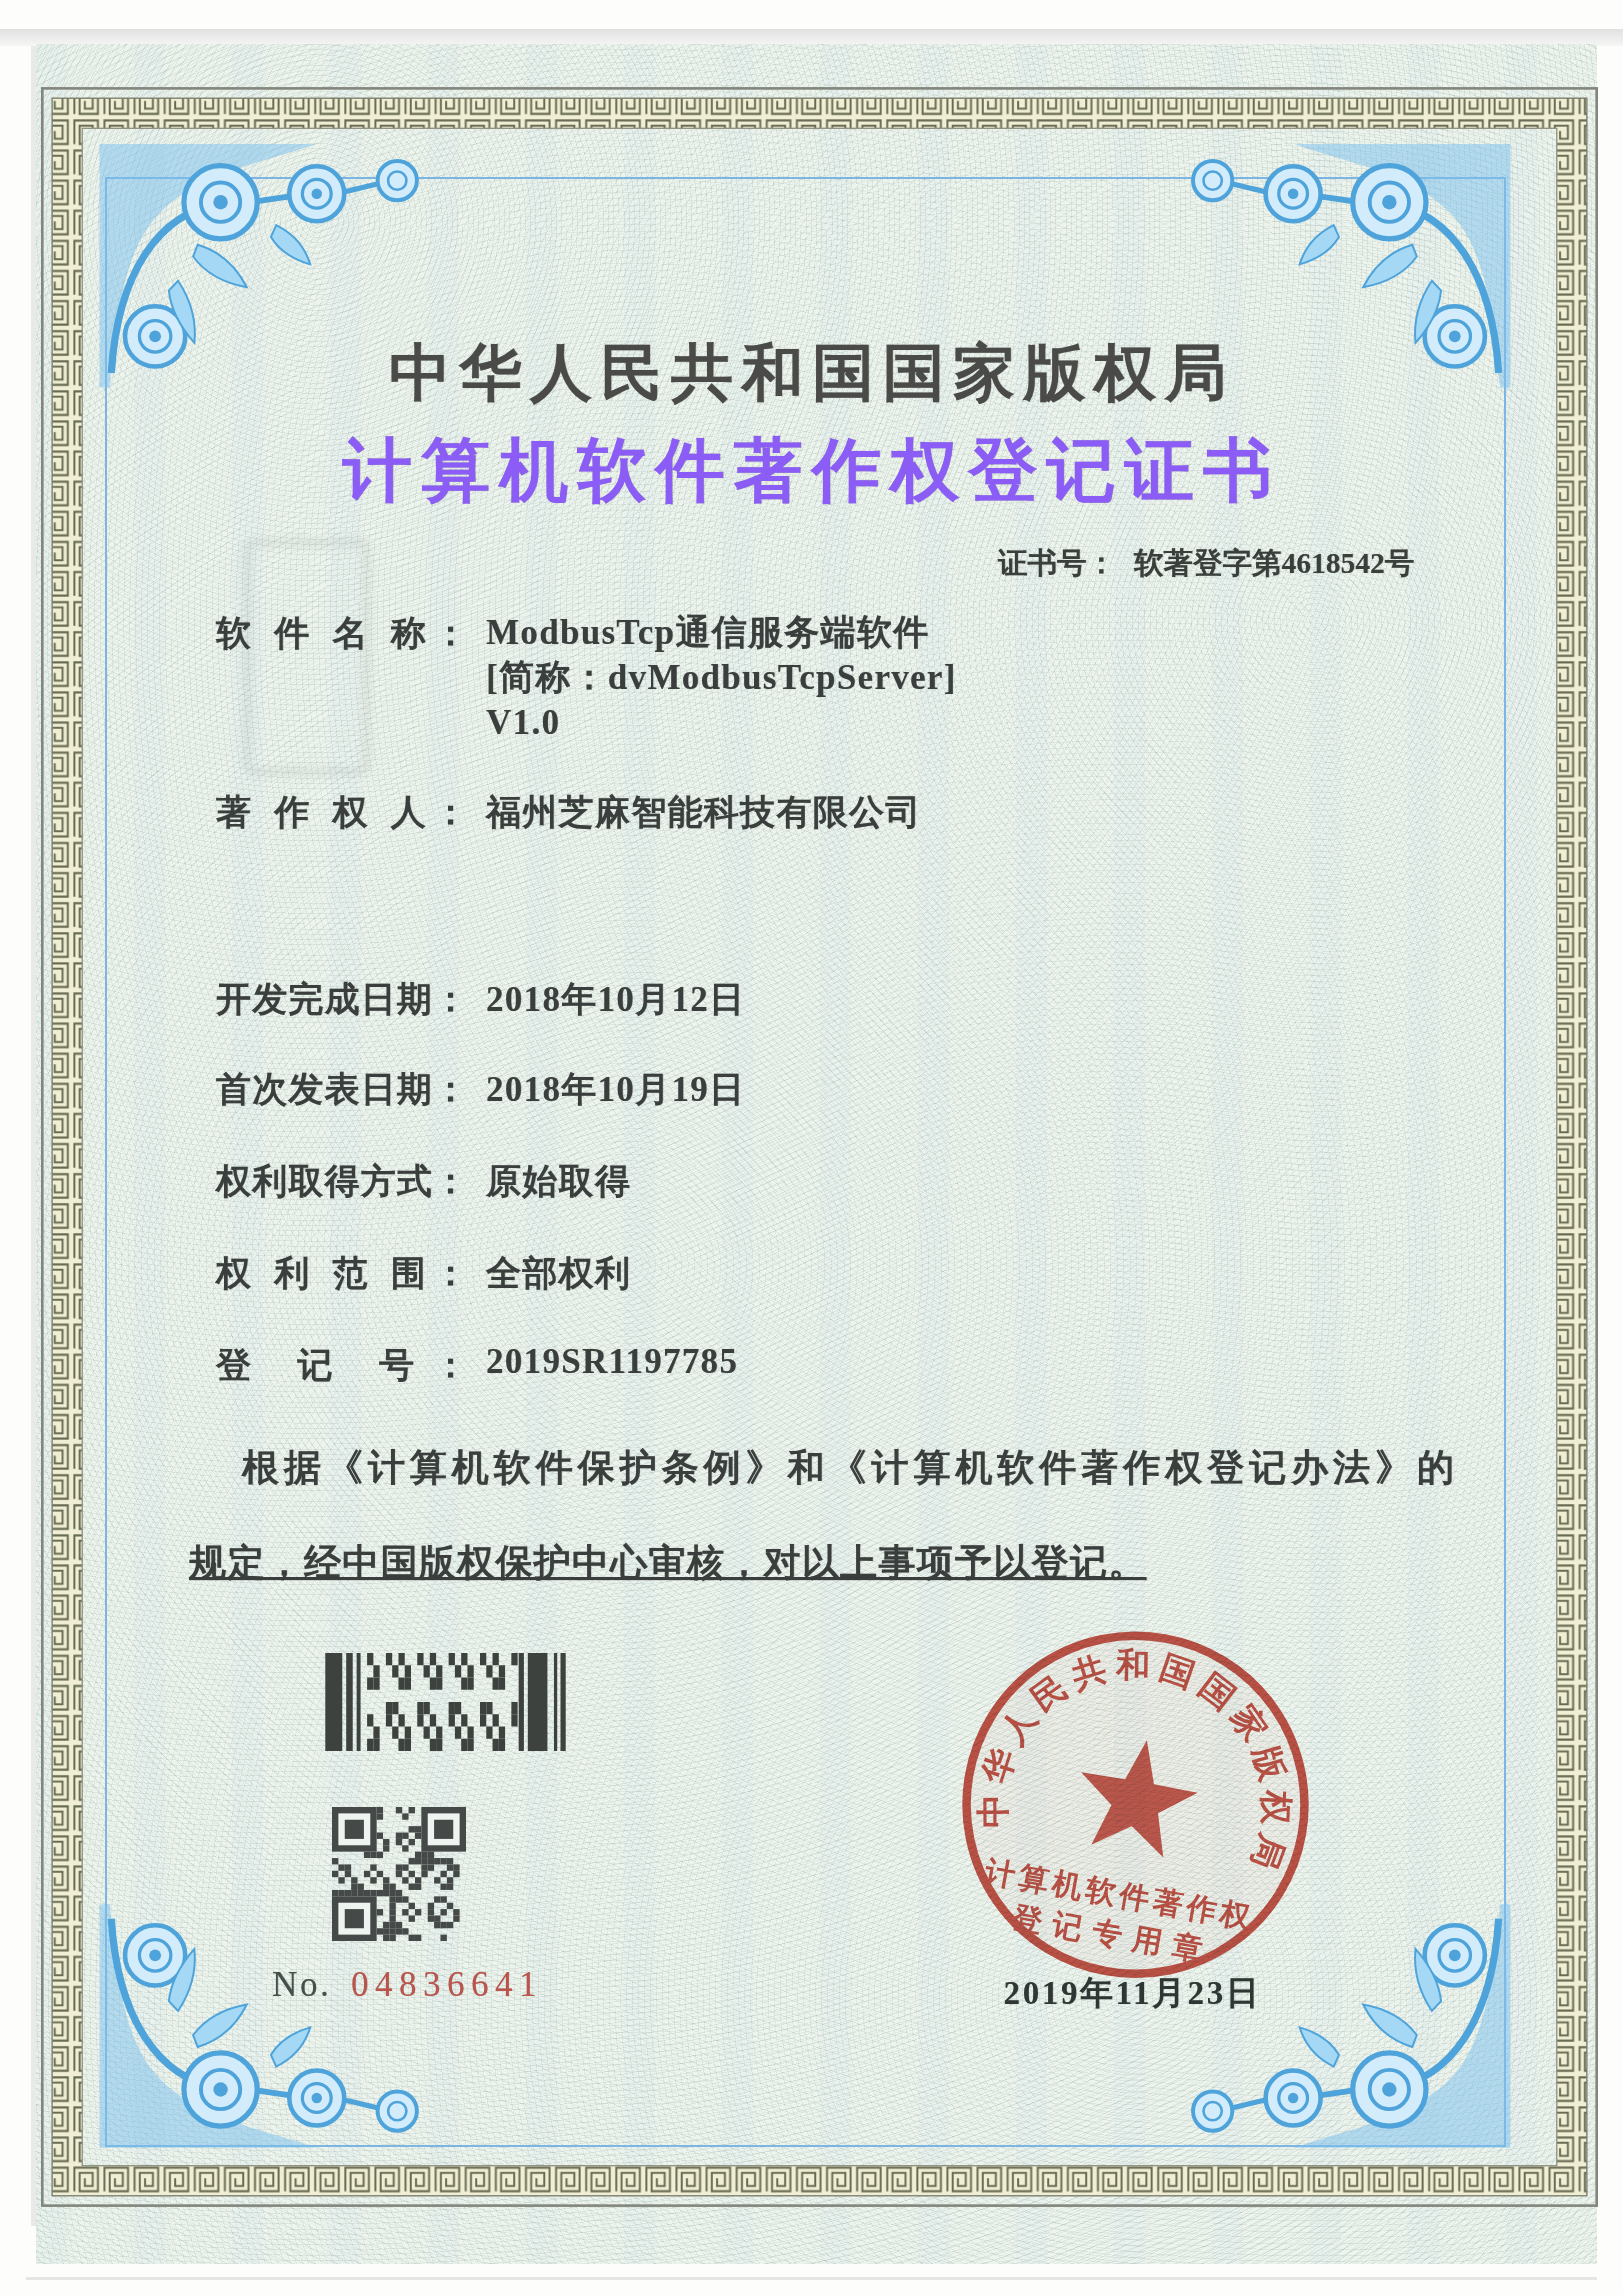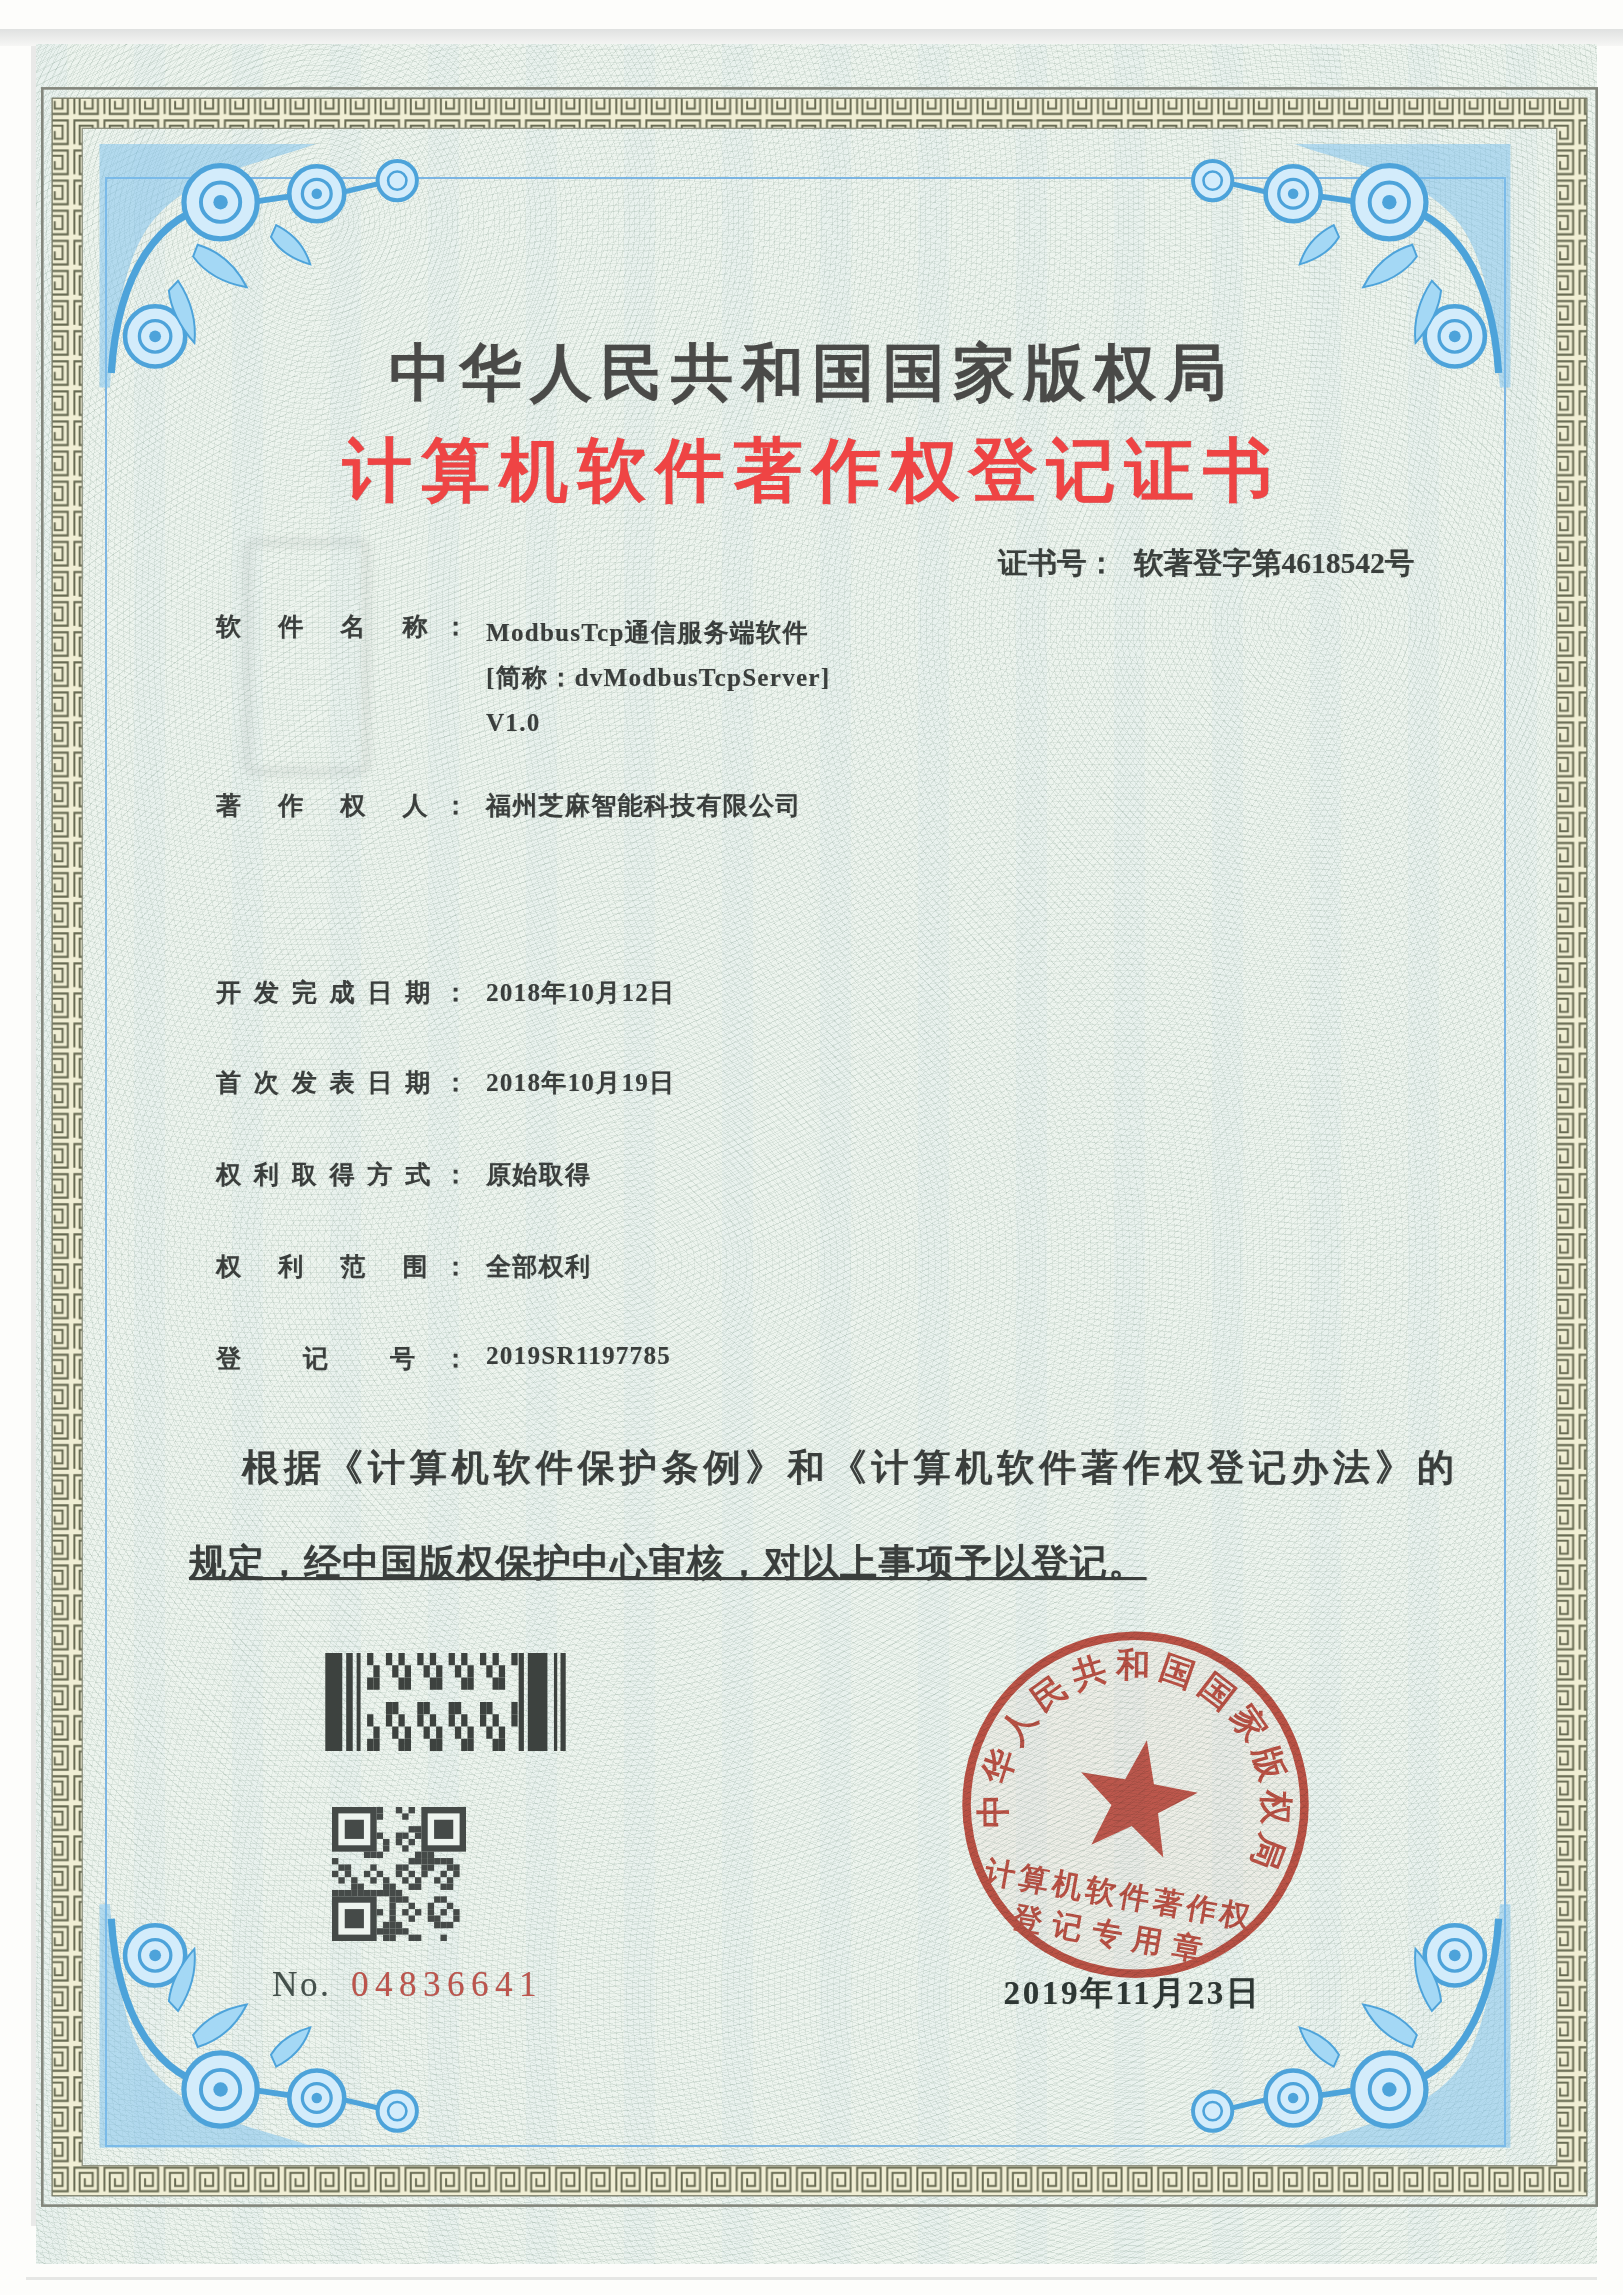--- a/index.html
+++ b/index.html
@@ -23,24 +23,24 @@
   .blue-rect{left:105px;top:177px;width:1397px;height:1966px;
              border:2.6px solid rgba(106,172,226,.85);}
   .ornaments{left:0;top:0;pointer-events:none;}
   .watermark{left:243px;top:538px;width:110px;height:220px;border:9.8px solid rgba(130,142,136,.13);
              border-radius:11.8px;filter:blur(3.3px);}
   
   .soft{text-shadow:0.4px 0.4px 0.7px rgba(40,44,42,.35);}
   .authority{left:56px;top:331px;width:1512px;text-align:center;font-size:62px;font-weight:700;
              letter-spacing:8.5px;color:#4a4a48;}
   .cert-title{left:56px;top:425px;width:1512px;text-align:center;font-size:69px;font-weight:700;
-              letter-spacing:9.2px;color:#ef4444;}
+              letter-spacing:9.2px;color:#8b5cf6;}
   .cert-no{left:998px;top:544px;font-size:29.5px;font-weight:700;color:#3a3f3c;white-space:nowrap;}
   .cert-no .cl{margin-right:18px;}
-  .row{left:216px;display:flex;align-items:flex-start;font-size:25px;font-weight:700;white-space:nowrap;}
+  .row{left:216px;display:flex;align-items:flex-start;font-size:35px;font-weight:700;white-space:nowrap;}
   .lbl{width:252px;text-align:justify;text-align-last:justify;-moz-text-align-last:justify;flex:none;}
   .val{margin-left:18px;letter-spacing:1.3px;}
   .val.multi div{line-height:45px;}
   .stmt1{left:242px;top:1443px;width:1212px;font-size:37px;font-weight:700;
          text-align:justify;text-align-last:justify;-moz-text-align-last:justify;white-space:nowrap;}
   .stmt2{left:189px;top:1538px;font-size:37px;font-weight:700;letter-spacing:1.3px;white-space:nowrap;text-decoration:underline;}
   .serial{left:272px;top:1965px;font-size:35px;white-space:nowrap;}
   .serial .no{color:#44504b;letter-spacing:2.6px;}
   .serial .num{color:#bd544c;letter-spacing:6.5px;margin-left:19.6px;}
   .issue-date{left:969px;top:1971px;width:327px;text-align:center;font-size:33px;font-weight:600;

